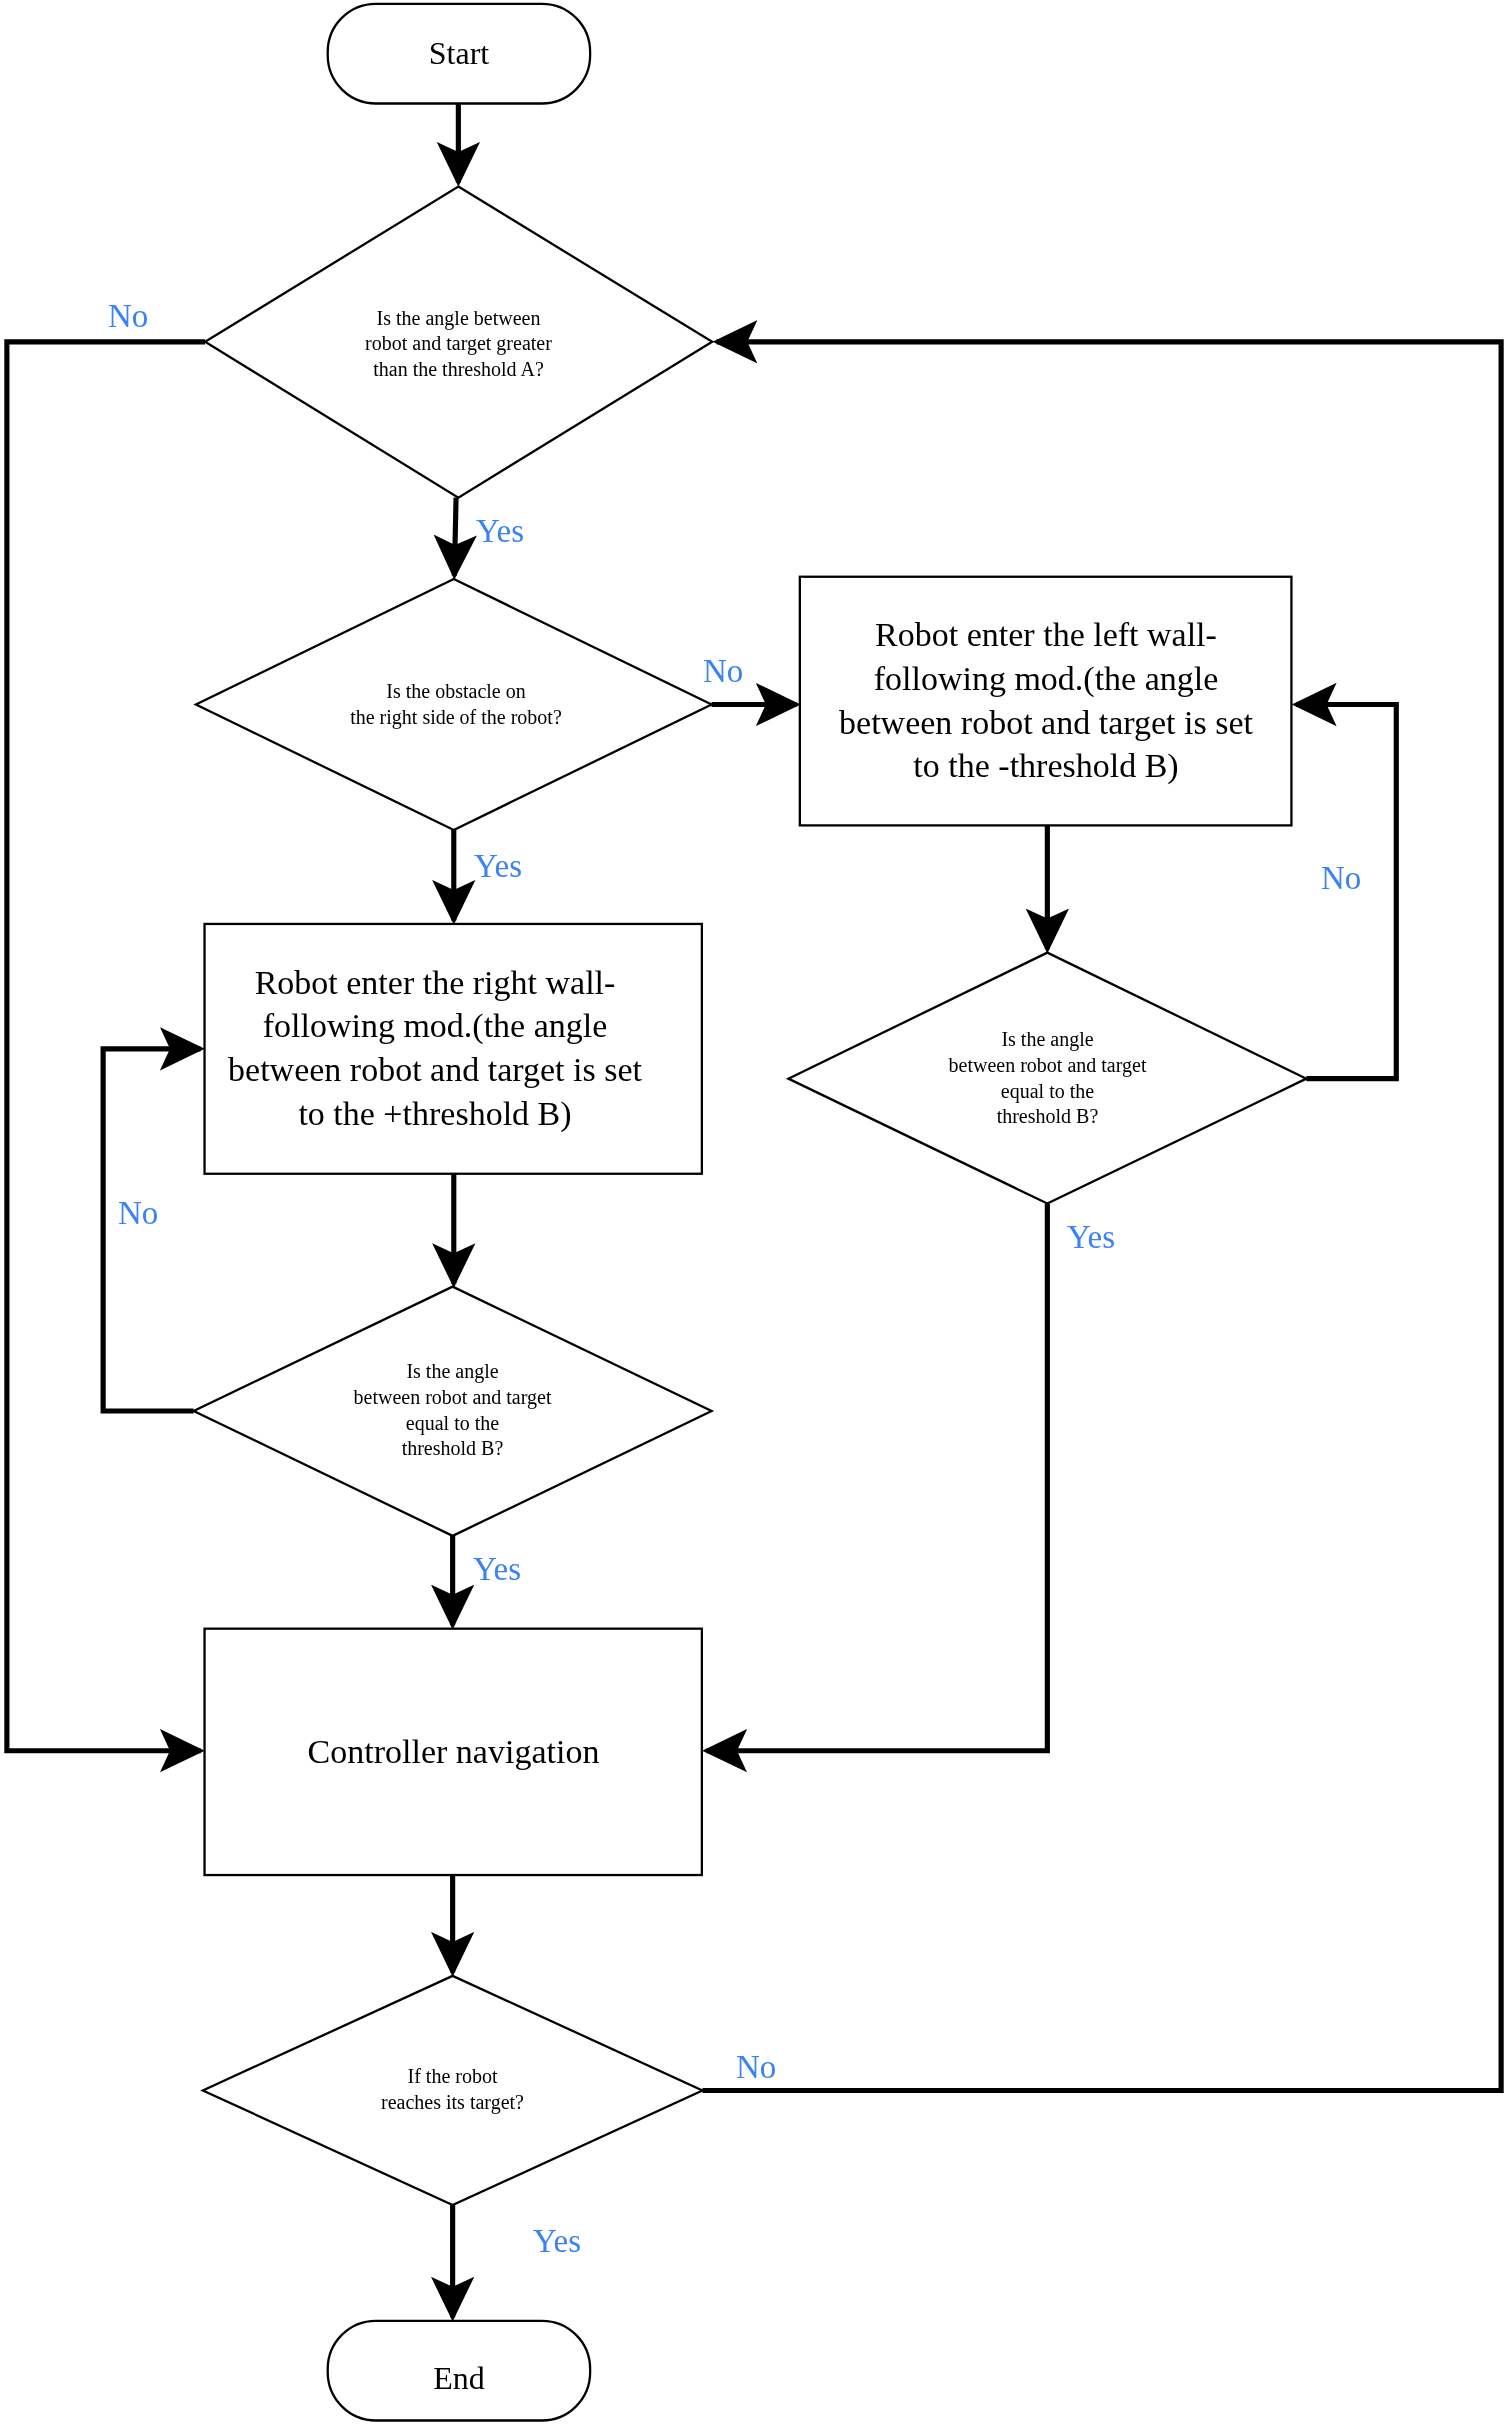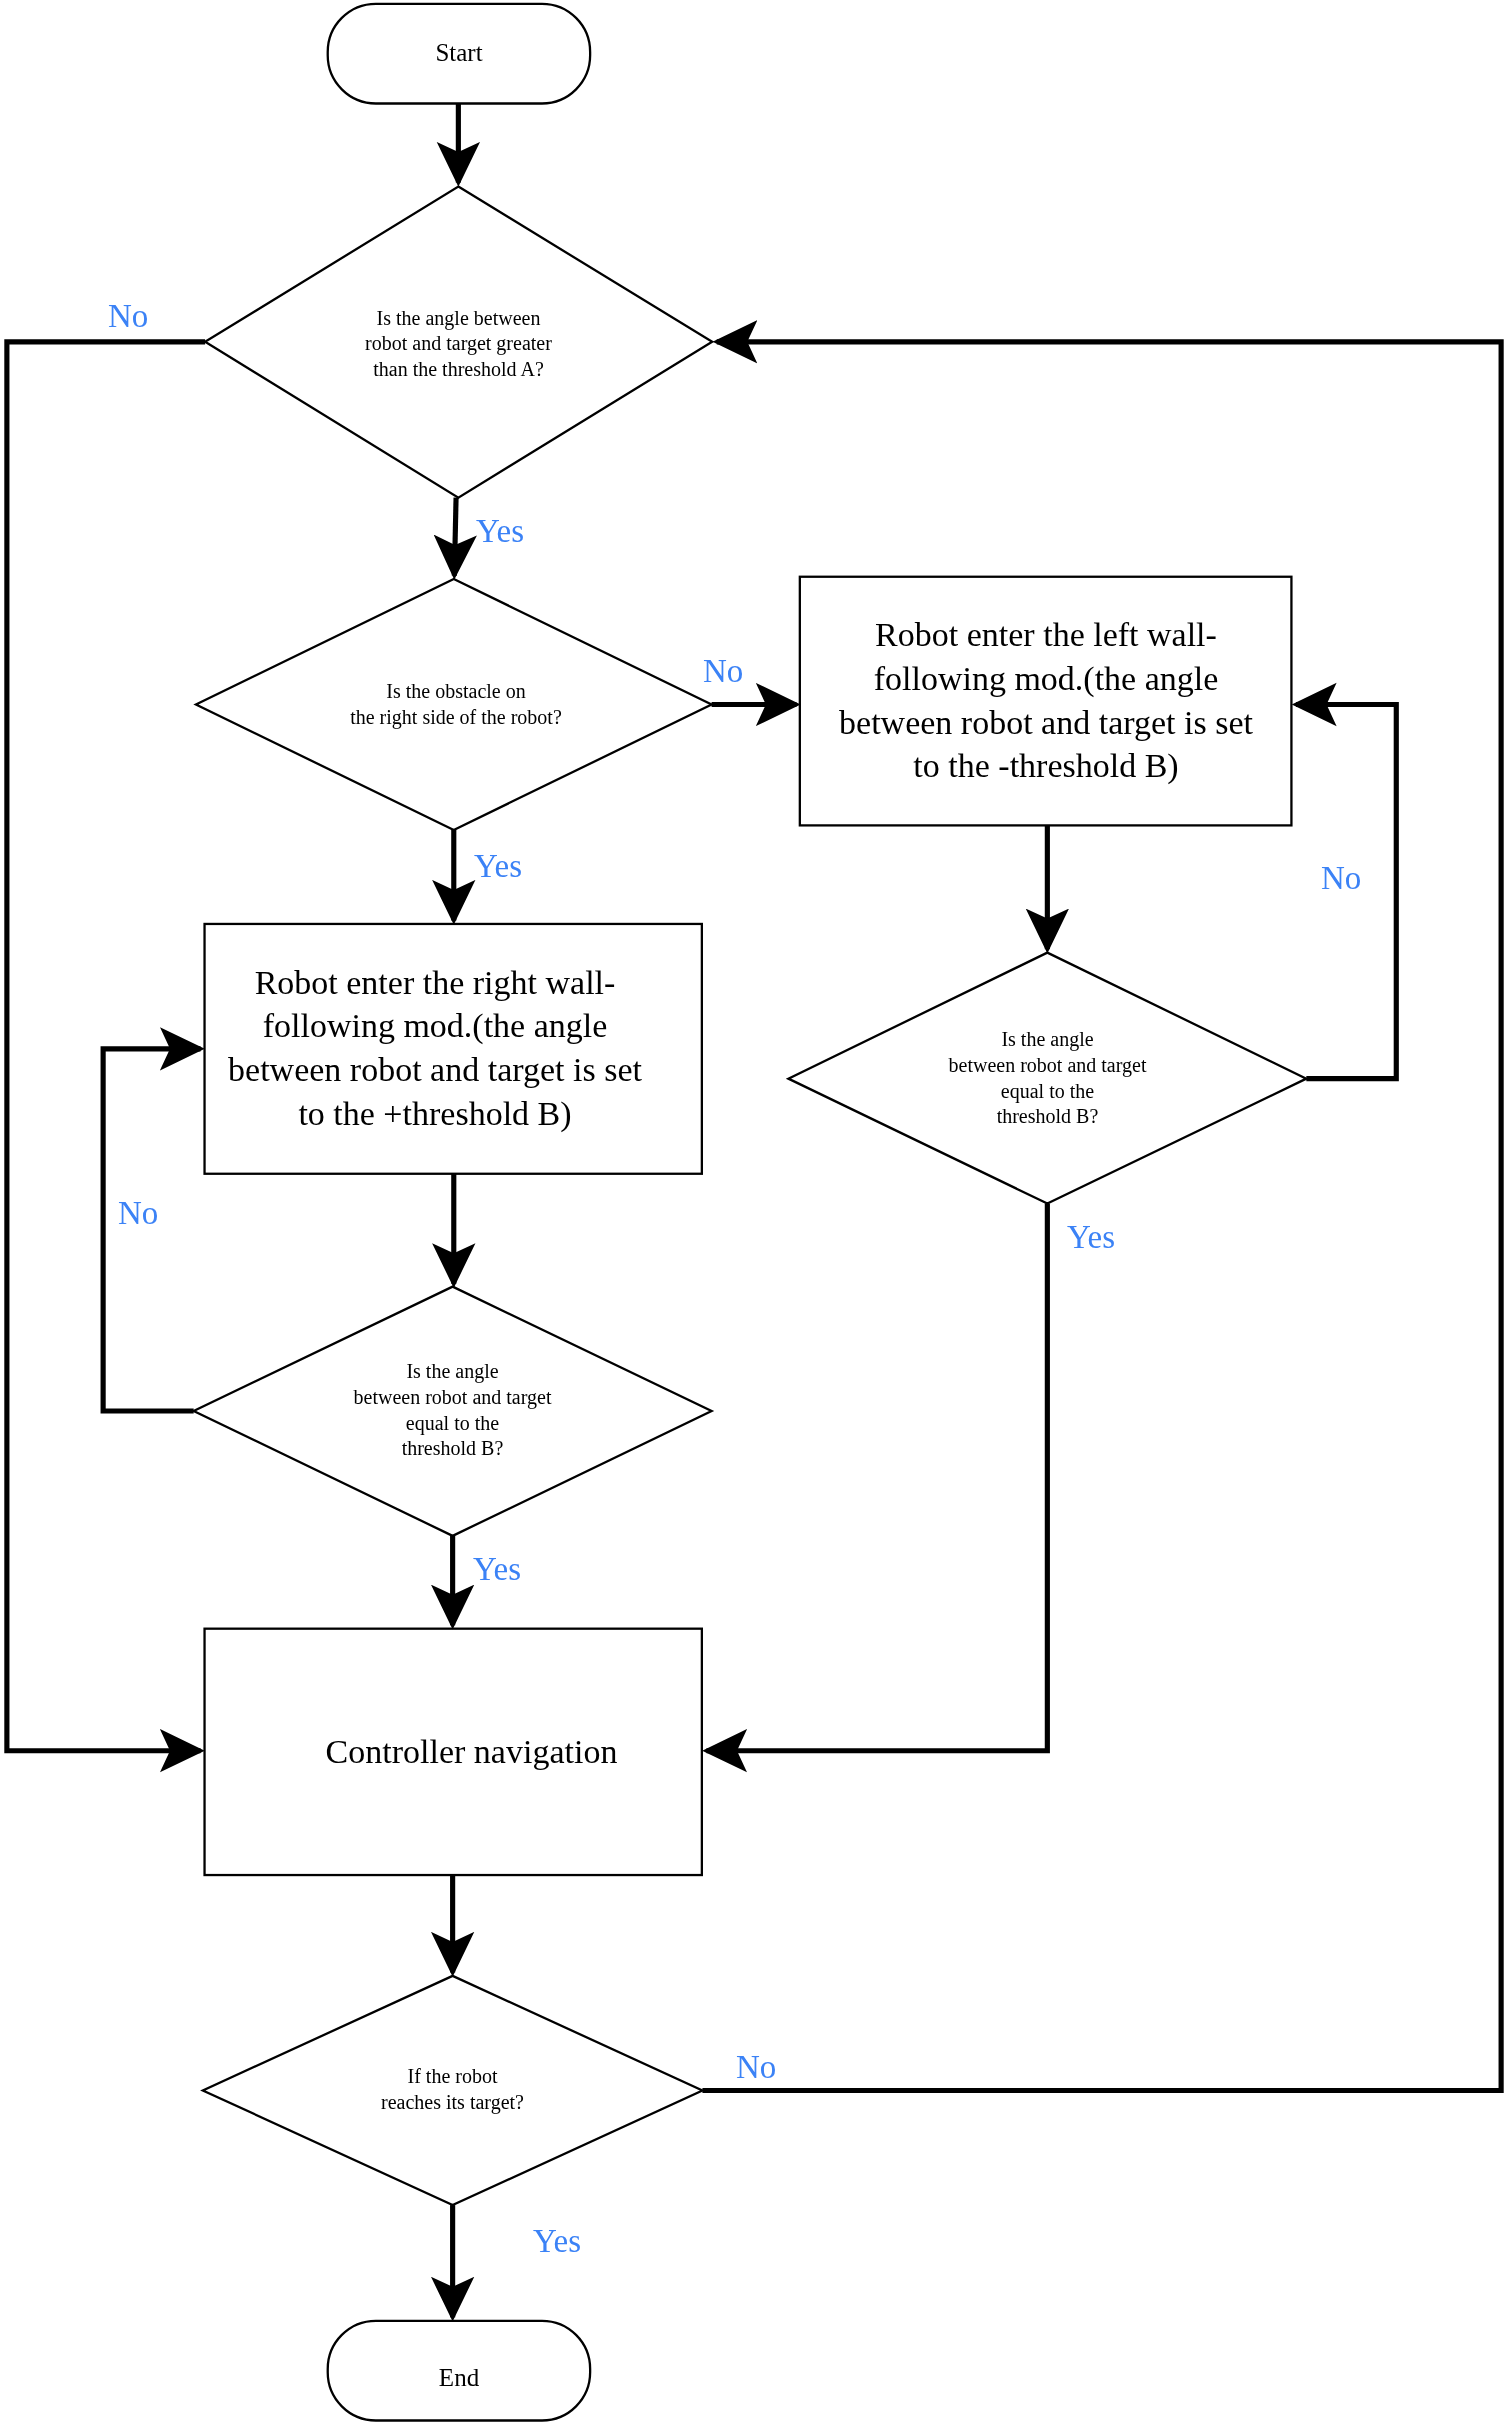--- a/index.html
+++ b/index.html
@@ -15,21 +15,21 @@
     display:flex;
     align-items:center;
     justify-content:center;
     pointer-events:none;
   }
   .edge-label{
     position:absolute;
     color:#3b82f6;
     white-space:nowrap;
   }
-  .t-terminal{font-size:25px;}
+  .t-terminal{font-size:32px;}
   .t-process{font-size:34px;}
   .t-decision{font-size:20px;}
   .t-edge{font-size:33px;}
 </style>
 </head>
 <body>
 
 <div id="stage">
 
   <svg class="flow" viewBox="0 0 2632 4233">
@@ -116,21 +116,21 @@
   <div class="node-text t-decision" style="left:831px;top:981px;width:433px;height:195px;">Is the angle
 between robot and target
 equal to the
 threshold B?</div>
 
   <div class="node-text t-decision" style="left:236px;top:1313px;width:433px;height:195px;">Is the angle
 between robot and target
 equal to the
 threshold B?</div>
 
-  <div class="node-text t-process" style="left:223px;top:1629px;width:497px;height:246px;">Controller navigation</div>
+  <div class="node-text t-process" style="left:205px;top:1629px;width:497px;height:246px;">Controller navigation</div>
 
   <div class="node-text t-decision" style="left:252px;top:2027px;width:401px;height:126px;">If the robot
 reaches its target?</div>
 
   <div class="node-text t-terminal" style="left:328px;top:2321px;width:262px;height:100px;margin-top:7px;">End</div>
 
   <div class="edge-label t-edge" style="left:108px;top:298px;">No</div>
 
   <div class="edge-label t-edge" style="left:476px;top:513px;">Yes</div>
 

